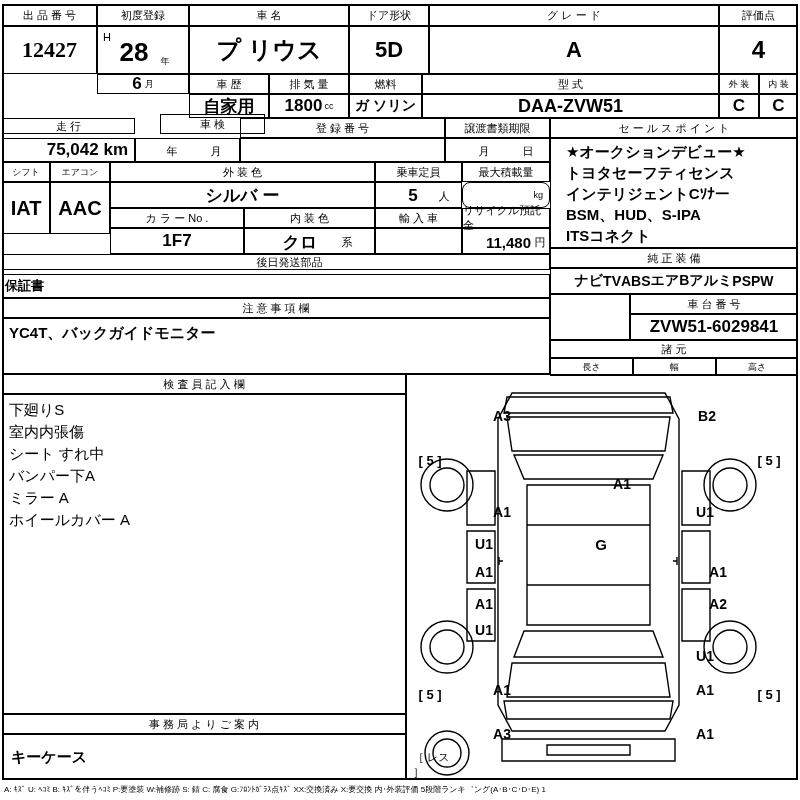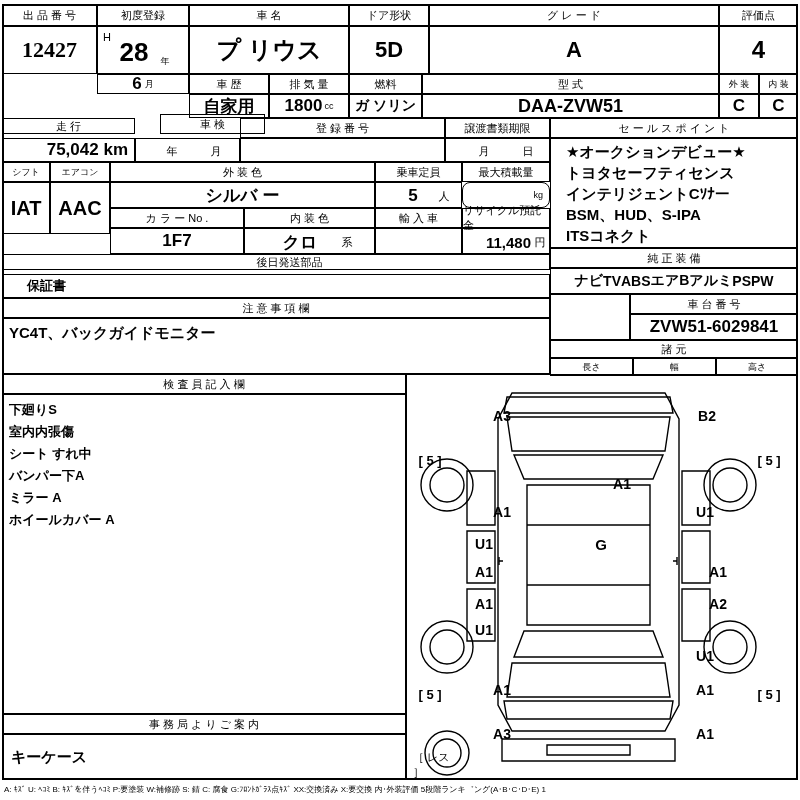--- a/index.html
+++ b/index.html
@@ -118,21 +118,21 @@
     <div class="lbl" style="left:30px;top:0;width:50px;height:26px;font-size:17px;font-weight:bold;">クロ</div>
     <div class="lbl small" style="left:92px;top:2px;width:20px;height:22px;">系</div>
   </div>
   <div class="bx" style="left:375px;top:228px;width:87px;height:26px;"></div>
   <div class="bx" style="left:462px;top:228px;width:88px;height:26px;">
     <div class="rt" style="position:absolute;left:0;top:0;width:68px;height:26px;font-size:15px;font-weight:bold;">11,480</div>
     <div class="lbl small" style="left:68px;top:3px;width:18px;height:20px;">円</div>
   </div>
 
   <div class="bx lbl small" style="left:2px;top:254px;width:548px;height:16px;padding-left:27px;">後日発送部品</div>
-  <div class="bx lt mid" style="left:2px;top:274px;width:548px;height:24px;padding-left:24px;font-weight:bold;">保証書</div>
+  <div class="bx lt mid" style="left:2px;top:274px;width:548px;height:24px;padding-left:2px;font-weight:bold;">保証書</div>
 
   <div class="bx lbl small" style="left:2px;top:298px;width:548px;height:20px;">注 意 事 項 欄</div>
   <div class="bx lt" style="left:2px;top:318px;width:548px;height:56px;padding-left:6px;align-items:flex-start;padding-top:5px;font-size:15px;font-weight:bold;">YC4T、バックガイドモニター</div>
 
   <div class="bx lbl small" style="left:550px;top:118px;width:248px;height:20px;">セ ー ル ス ポ イ ン ト</div>
   <div class="bx" style="left:550px;top:138px;width:248px;height:110px;padding:2px 4px;">
     <div style="font-size:15px;font-weight:bold;line-height:21px;margin-left:11px;">
       <div>★オークションデビュー★</div>
       <div>トヨタセーフティセンス</div>
       <div>インテリジェントCｿﾅー</div>
@@ -158,21 +158,21 @@
   <div class="bx lbl" style="left:630px;top:314px;width:168px;height:26px;font-size:17px;font-weight:bold;">ZVW51-6029841</div>
   <div class="bx lbl small" style="left:550px;top:340px;width:248px;height:18px;">諸 元</div>
   <div class="bx lbl tiny" style="left:550px;top:358px;width:83px;height:18px;">長さ</div>
   <div class="bx lbl tiny" style="left:633px;top:358px;width:83px;height:18px;">幅</div>
   <div class="bx lbl tiny" style="left:716px;top:358px;width:82px;height:18px;">高さ</div>
 
   <div class="bx" style="left:550px;top:294px;width:80px;height:46px;"></div>
 
   <div class="bx lbl small" style="left:2px;top:374px;width:404px;height:20px;">検 査 員 記 入 欄</div>
   <div class="bx" style="left:2px;top:394px;width:404px;height:320px;padding:4px 6px;">
-    <div style="font-size:13px;font-weight:bold;line-height:22px;">
+    <div style="font-size:15px;font-weight:normal;line-height:22px;">
       <div>下廻りS</div>
       <div>室内内張傷</div>
       <div>シート すれ中</div>
       <div>バンパー下A</div>
       <div>ミラー A</div>
       <div>ホイールカバー A</div>
     </div>
   </div>
 
   <div class="bx lbl small" style="left:2px;top:714px;width:404px;height:20px;">事 務 局 よ り ご 案 内</div>

